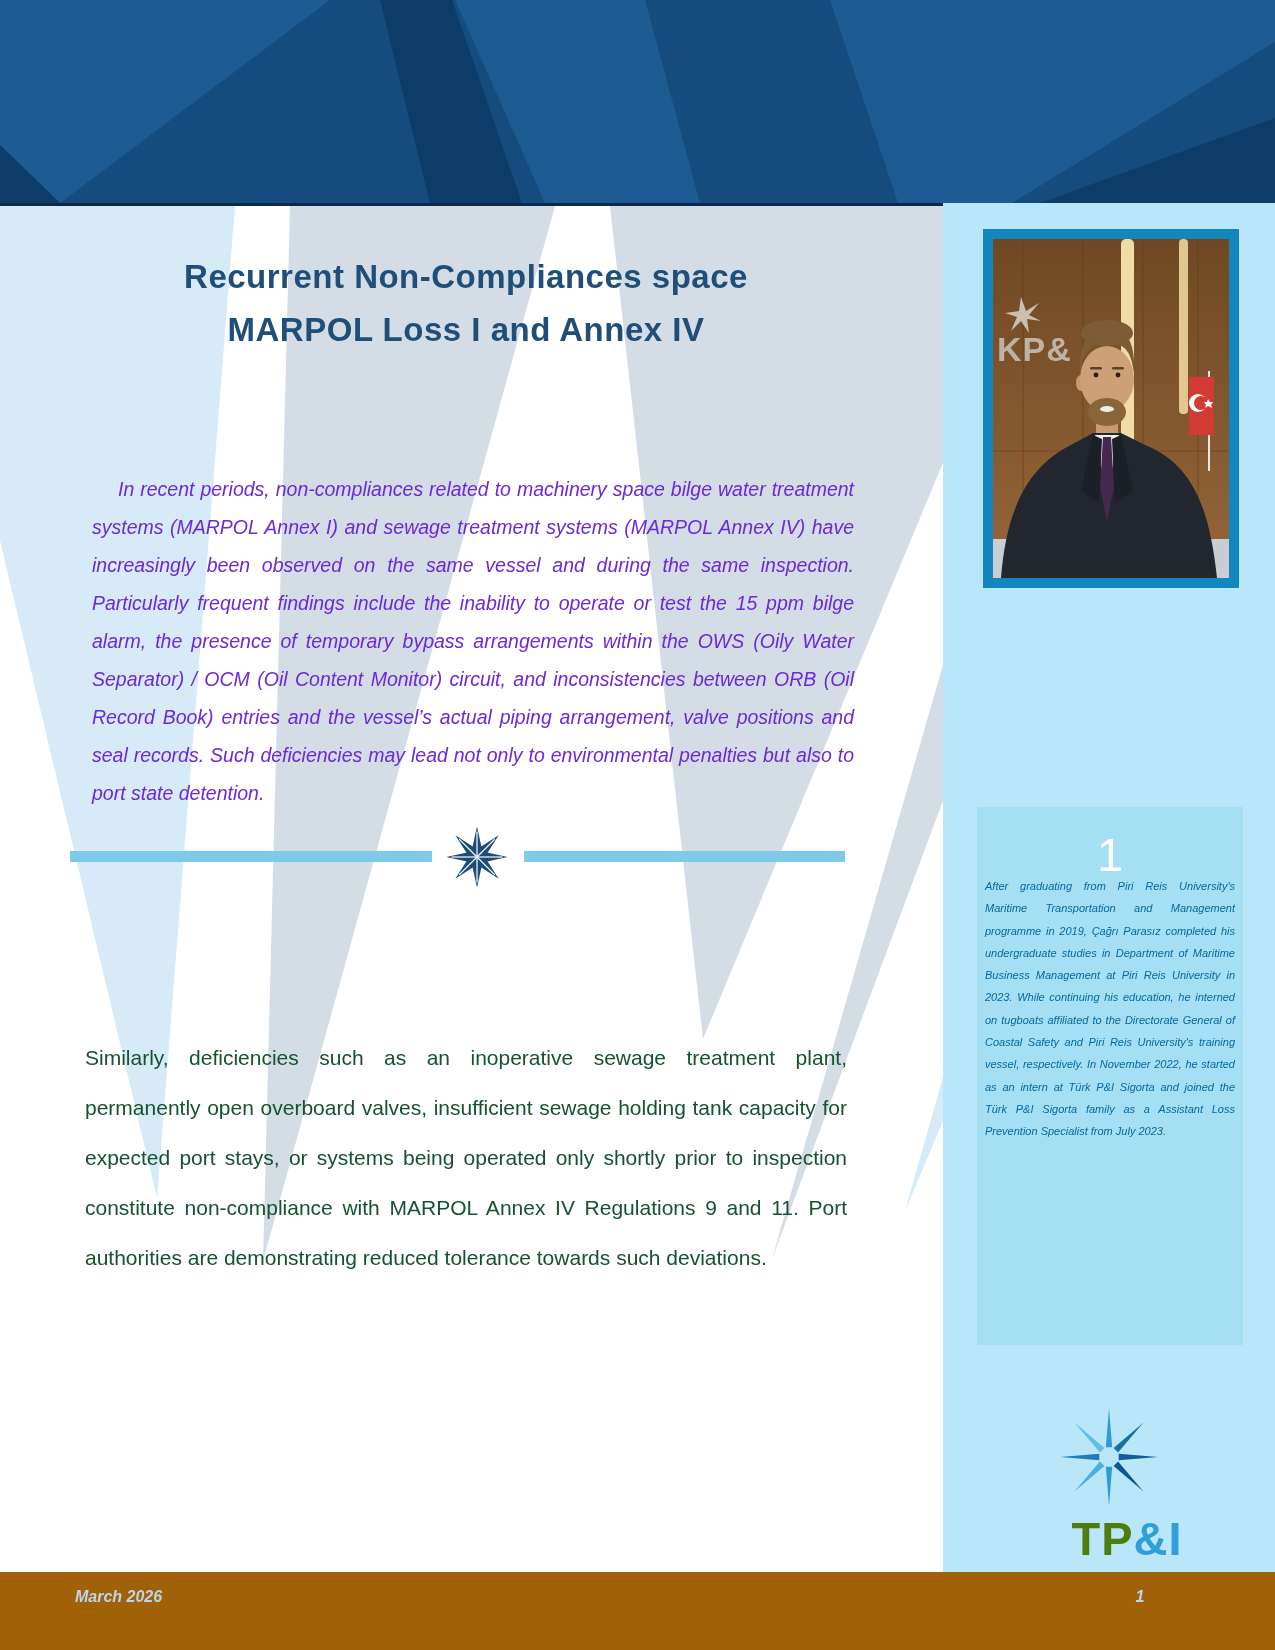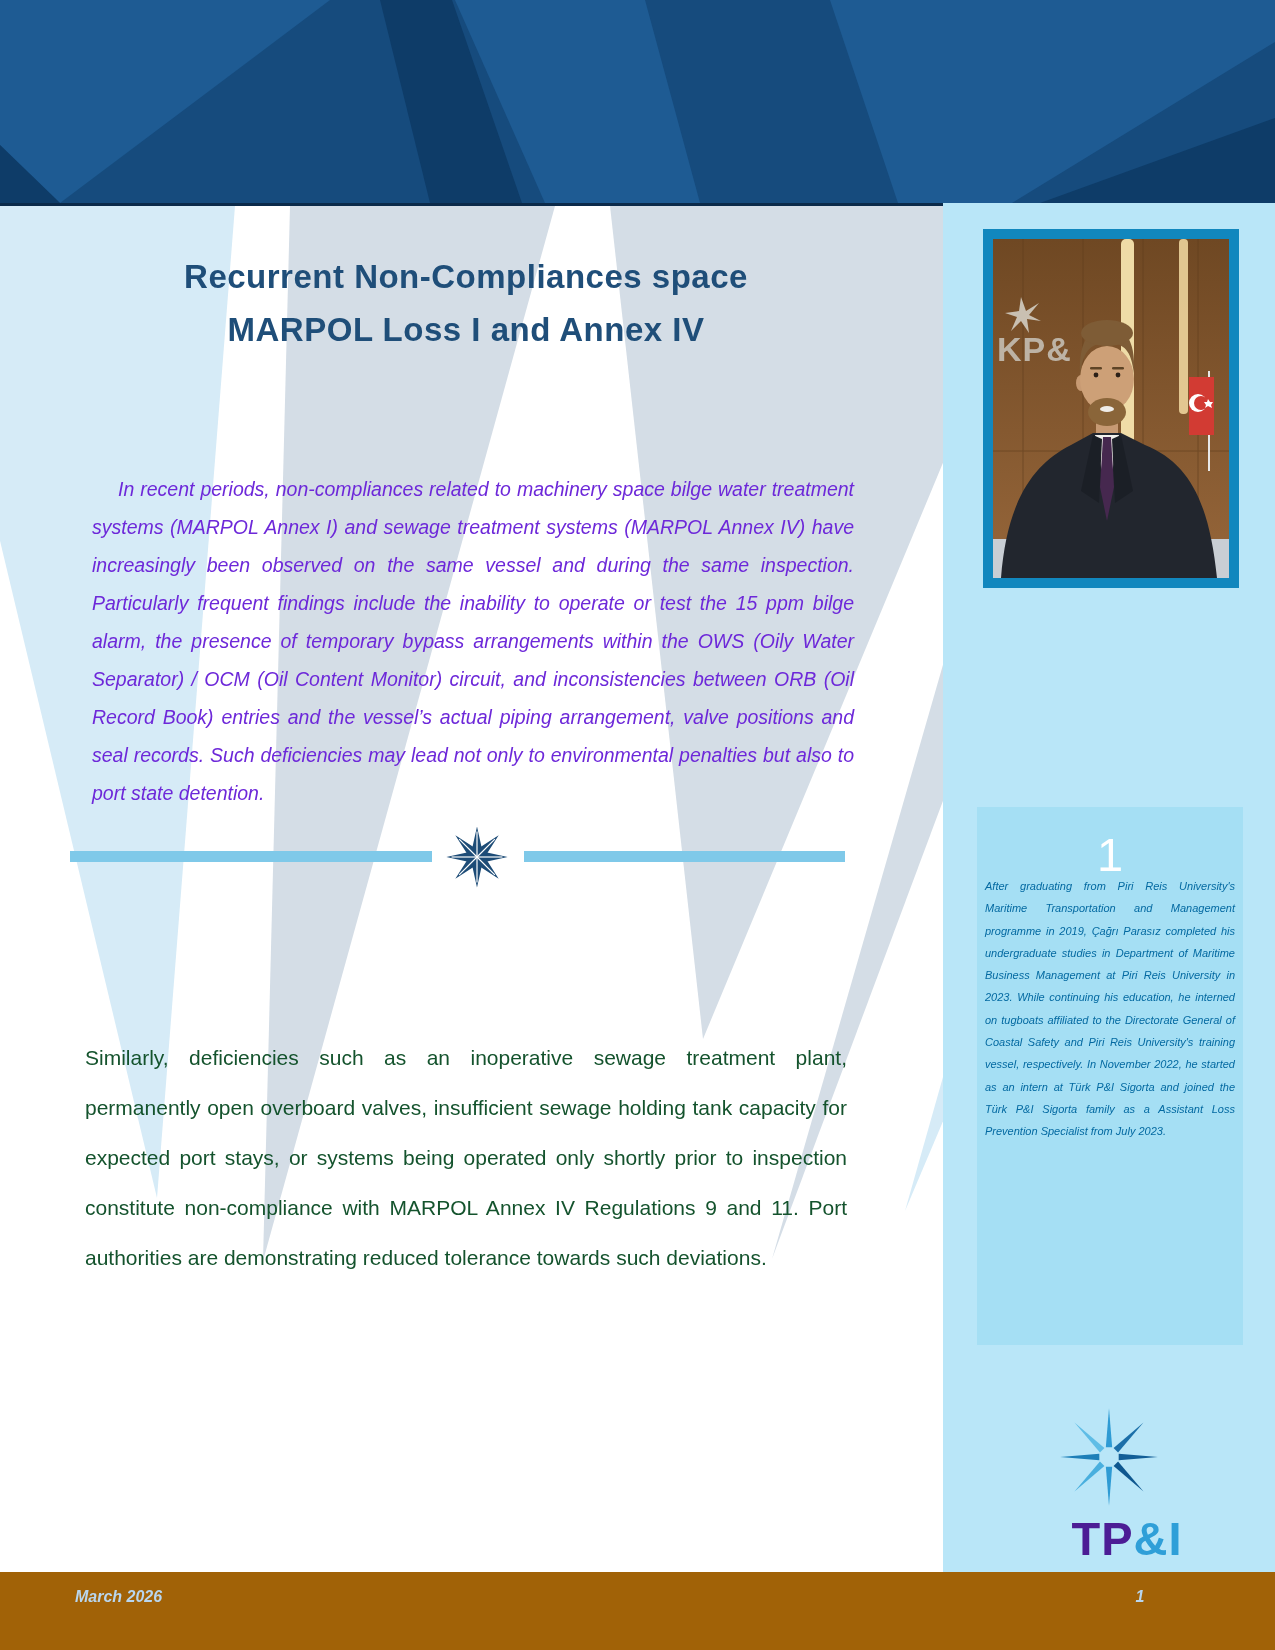--- a/index.html
+++ b/index.html
@@ -40,21 +40,21 @@
   .contact a{color:#1c1c1c;text-decoration:none;}
 
   .bio-box{position:absolute;left:34px;top:604px;width:266px;height:538px;background:#A5DFF4;}
   .bio-number{position:absolute;left:0;top:24px;width:266px;text-align:center;color:#ffffff;font-size:47px;line-height:47px;font-weight:400;}
   .bio-text{position:absolute;left:8px;top:68px;width:250px;font-size:11px;line-height:22.3px;
             font-style:italic;text-align:justify;color:#0369a1;}
 
   .logo{position:absolute;left:0;top:1198px;width:332px;text-align:center;}
   .logo-star{width:112px;height:112px;margin:0 auto;display:block;}
   .logo-text{font-size:47px;font-weight:700;letter-spacing:1px;line-height:47px;margin-top:2px;}
-  .logo-text .dark{color:#4c1d95;margin-left:36px;}
+  .logo-text .dark{color:#4d7c0f;margin-left:36px;}
   .logo-text .light{color:#2F9FD8;}
 
   
   .footer{position:absolute;left:0;top:1572px;width:1275px;height:78px;background:#a16207;}
   .footer .date{position:absolute;left:75px;top:16px;color:#B9D6EE;font-size:16px;font-weight:700;font-style:italic;}
   .footer .pagenum{position:absolute;left:1120px;top:16px;width:40px;text-align:center;color:#B9D6EE;font-size:16px;font-weight:700;font-style:italic;}
 </style>
 </head>
 <body>
 

